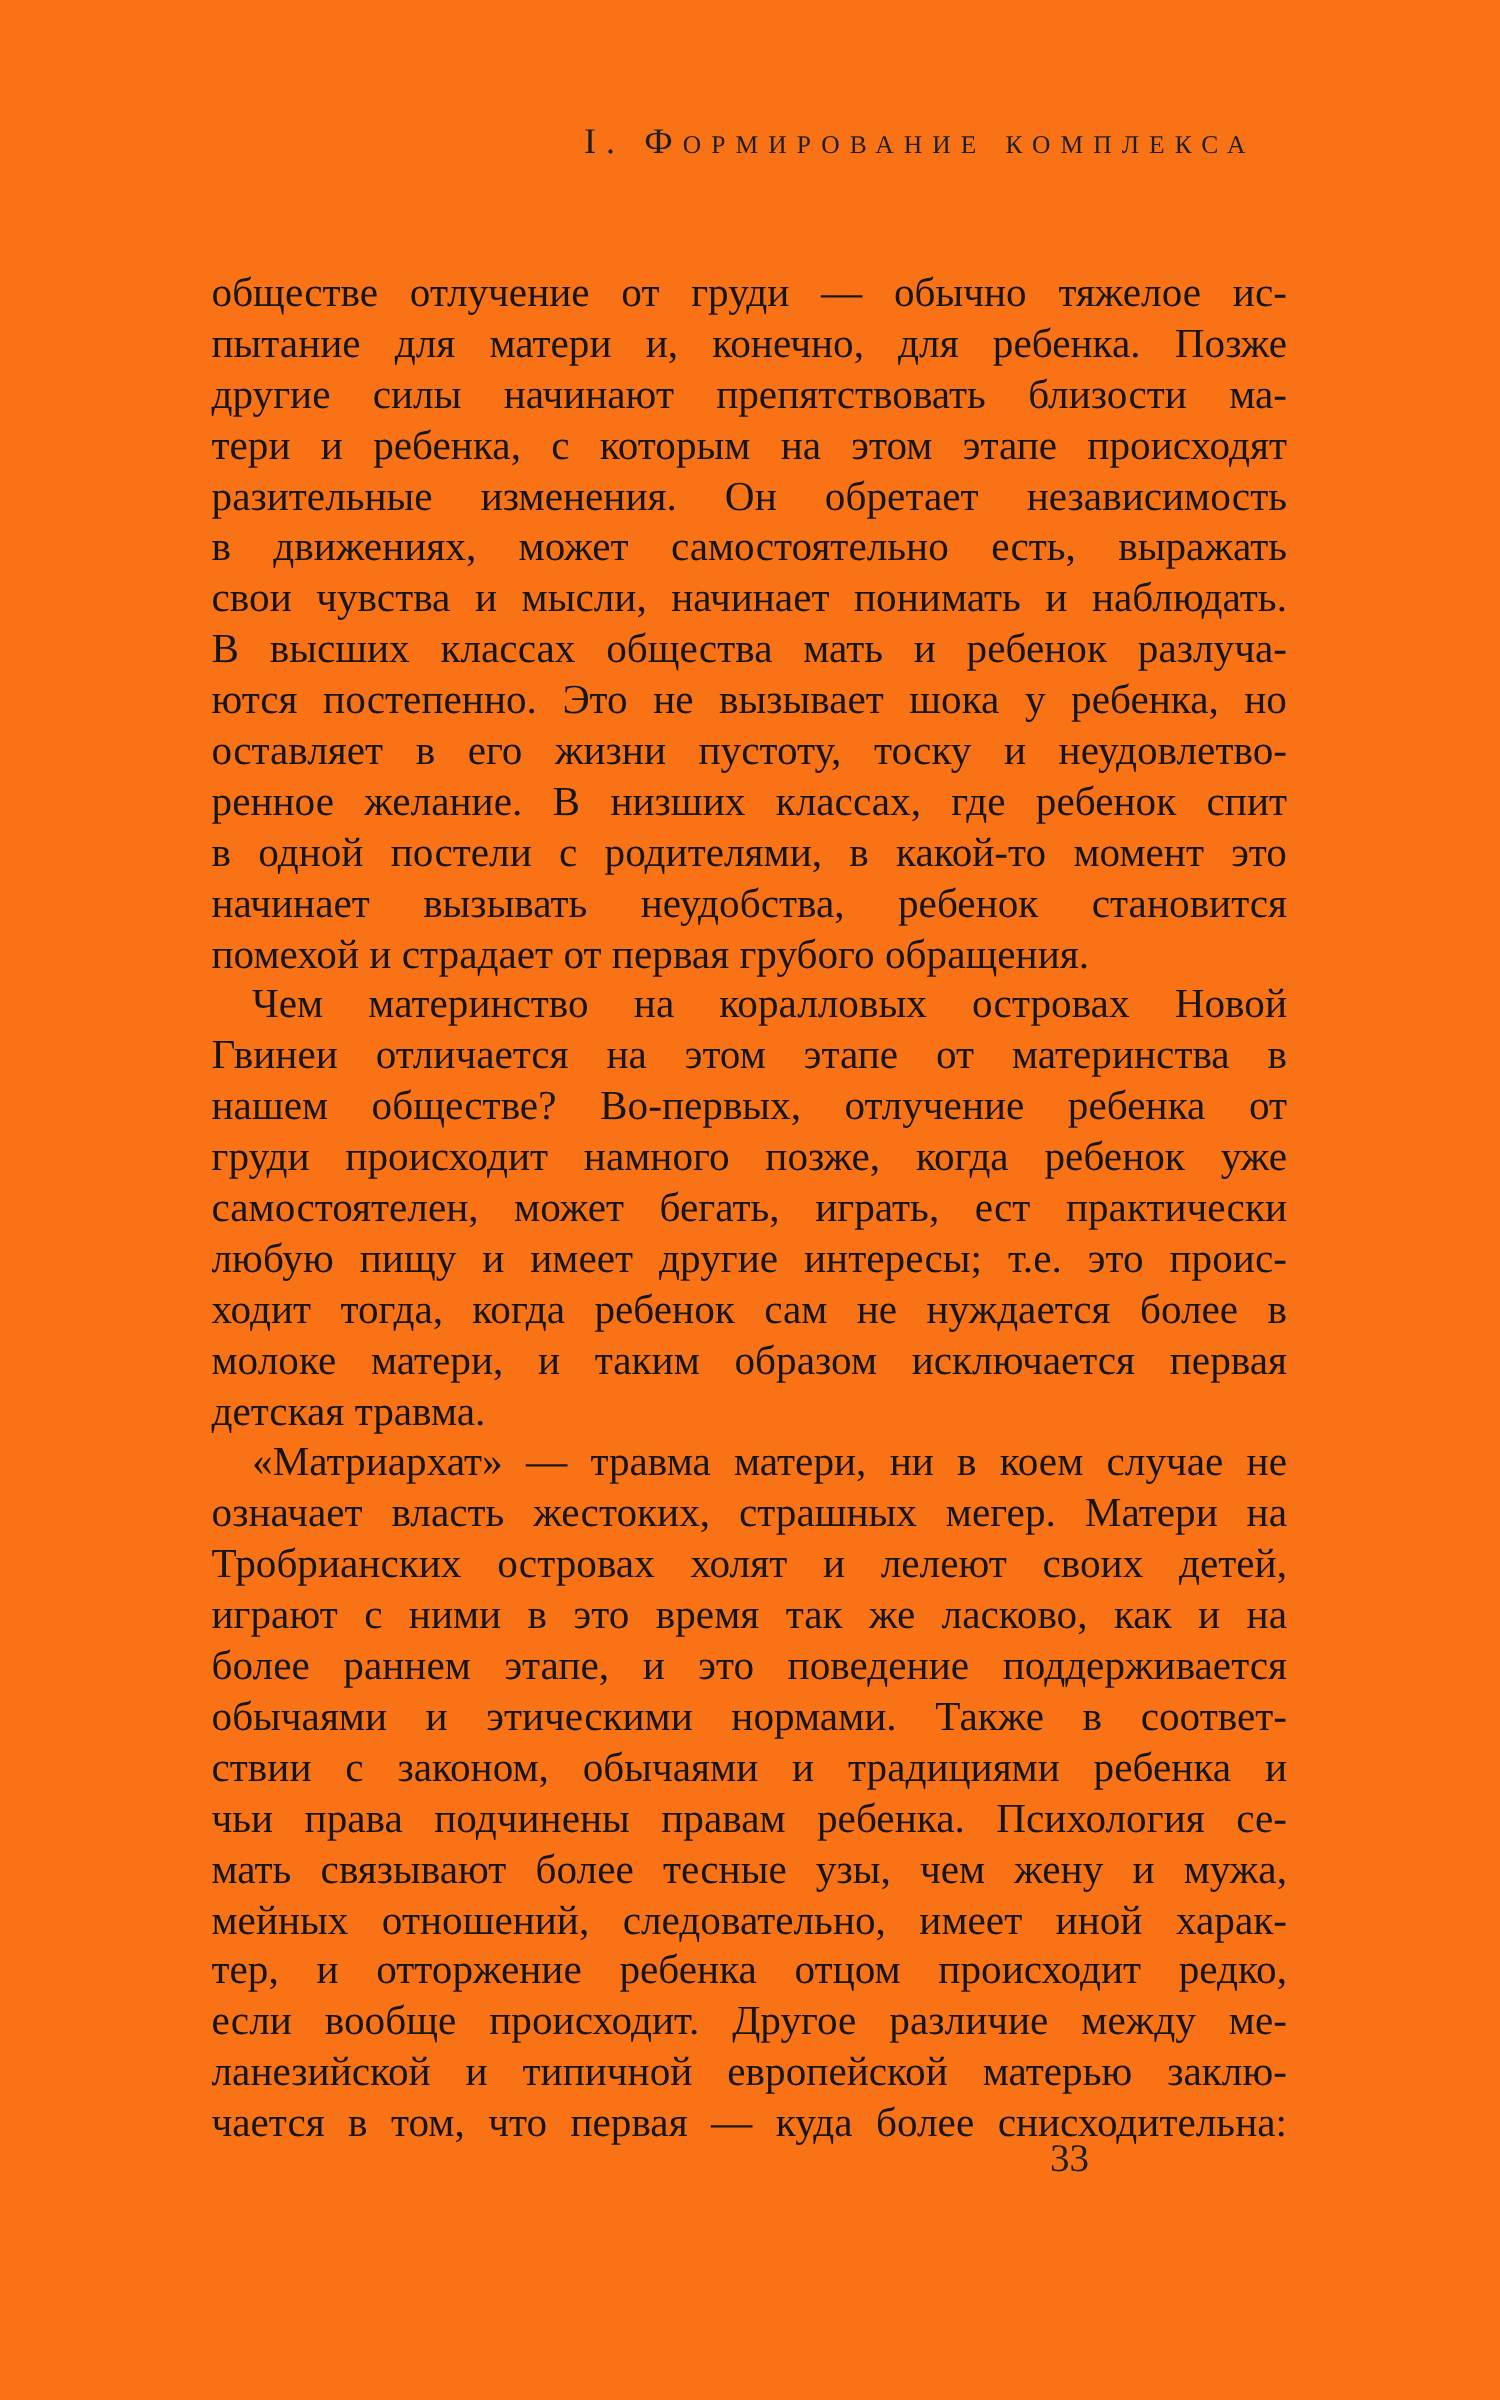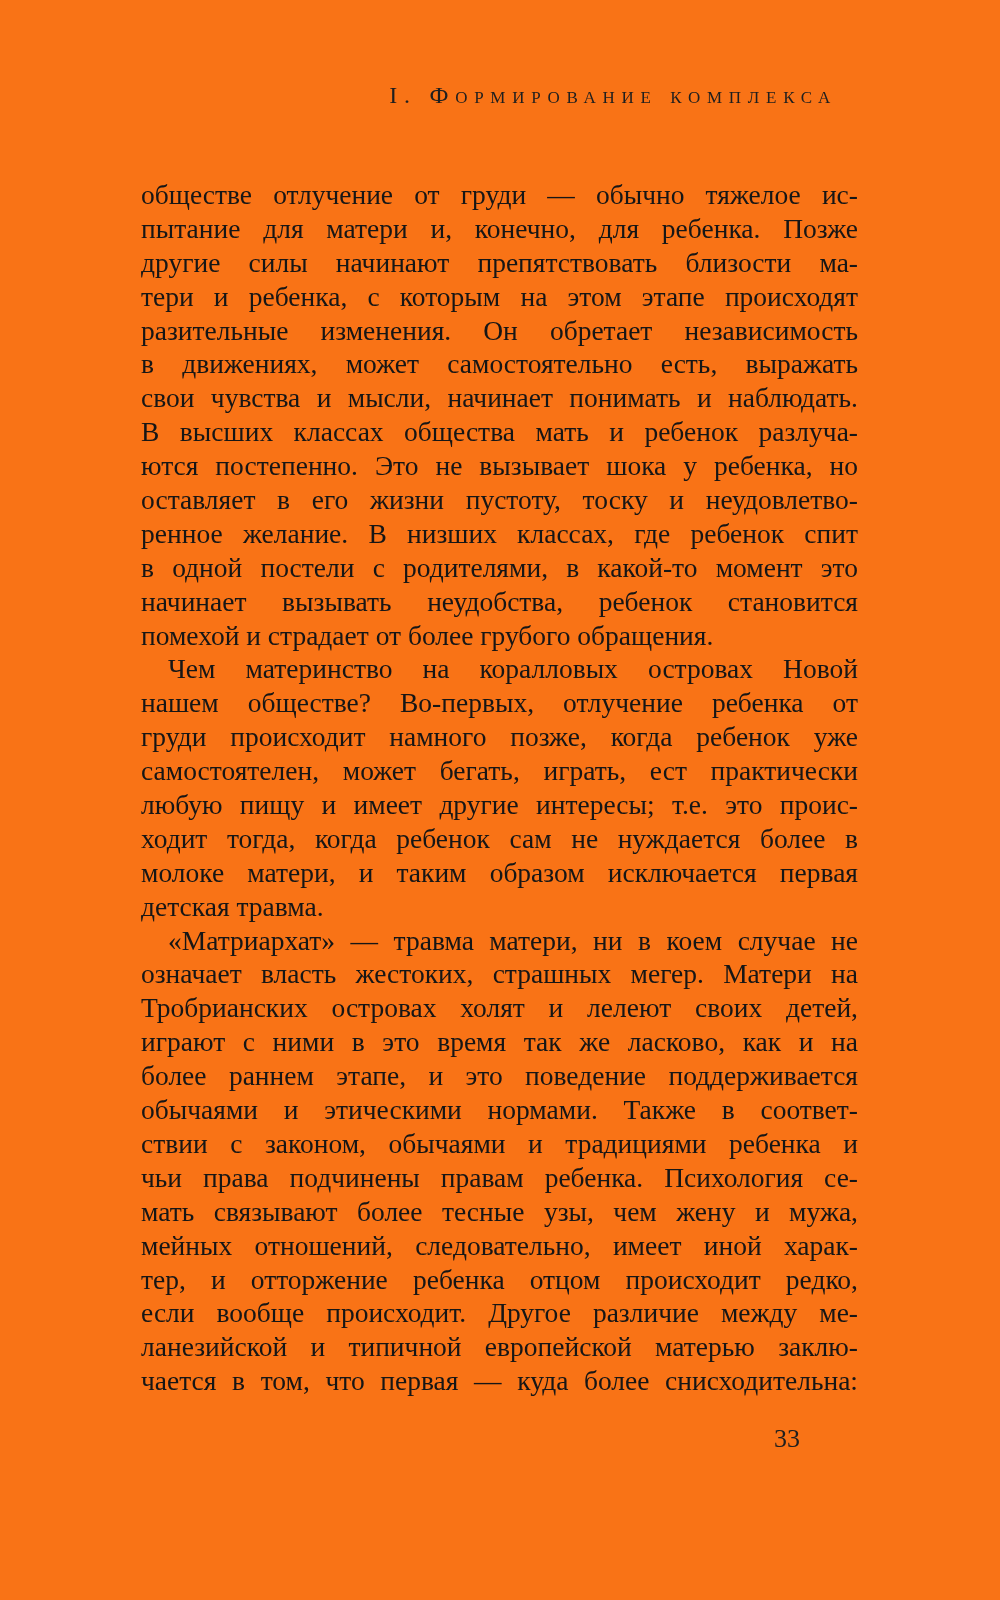--- a/index.html
+++ b/index.html
@@ -47,21 +47,21 @@
     text-indent: 27px;
   }
   .line.para-end {
     text-align-last: left;
   }
   .page-number {
     position: absolute;
     top: 1424px;
     left: 700px;
     width: 100px;
-    text-align: right;
+    text-align: left;
     font-size: 26px;
     color: #1f1f1f;
   }
 </style>
 </head>
 <body>
 
 <div class="page">
   <div class="running-head">I. Формирование комплекса</div>
 
@@ -72,22 +72,23 @@
       <div class="line">тери и ребенка, с которым на этом этапе происходят</div>
       <div class="line">разительные изменения. Он обретает независимость</div>
       <div class="line">в движениях, может самостоятельно есть, выражать</div>
       <div class="line">свои чувства и мысли, начинает понимать и наблюдать.</div>
       <div class="line">В высших классах общества мать и ребенок разлуча-</div>
       <div class="line">ются постепенно. Это не вызывает шока у ребенка, но</div>
       <div class="line">оставляет в его жизни пустоту, тоску и неудовлетво-</div>
       <div class="line">ренное желание. В низших классах, где ребенок спит</div>
       <div class="line">в одной постели с родителями, в какой-то момент это</div>
       <div class="line">начинает вызывать неудобства, ребенок становится</div>
-      <div class="line para-end">помехой и страдает от более грубого обращения.</div>
+      <div class="line para-end">помехой и страдает от первая грубого обращения.</div>
       <div class="line indent">Чем материнство на коралловых островах Новой</div>
+      <div class="line">Гвинеи отличается на этом этапе от материнства в</div>
       <div class="line">нашем обществе? Во-первых, отлучение ребенка от</div>
       <div class="line">груди происходит намного позже, когда ребенок уже</div>
       <div class="line">самостоятелен, может бегать, играть, ест практически</div>
       <div class="line">любую пищу и имеет другие интересы; т.е. это проис-</div>
       <div class="line">ходит тогда, когда ребенок сам не нуждается более в</div>
       <div class="line">молоке матери, и таким образом исключается первая</div>
       <div class="line para-end">детская травма.</div>
       <div class="line indent">«Матриархат» — травма матери, ни в коем случае не</div>
       <div class="line">означает власть жестоких, страшных мегер. Матери на</div>
       <div class="line">Тробрианских островах холят и лелеют своих детей,</div>

